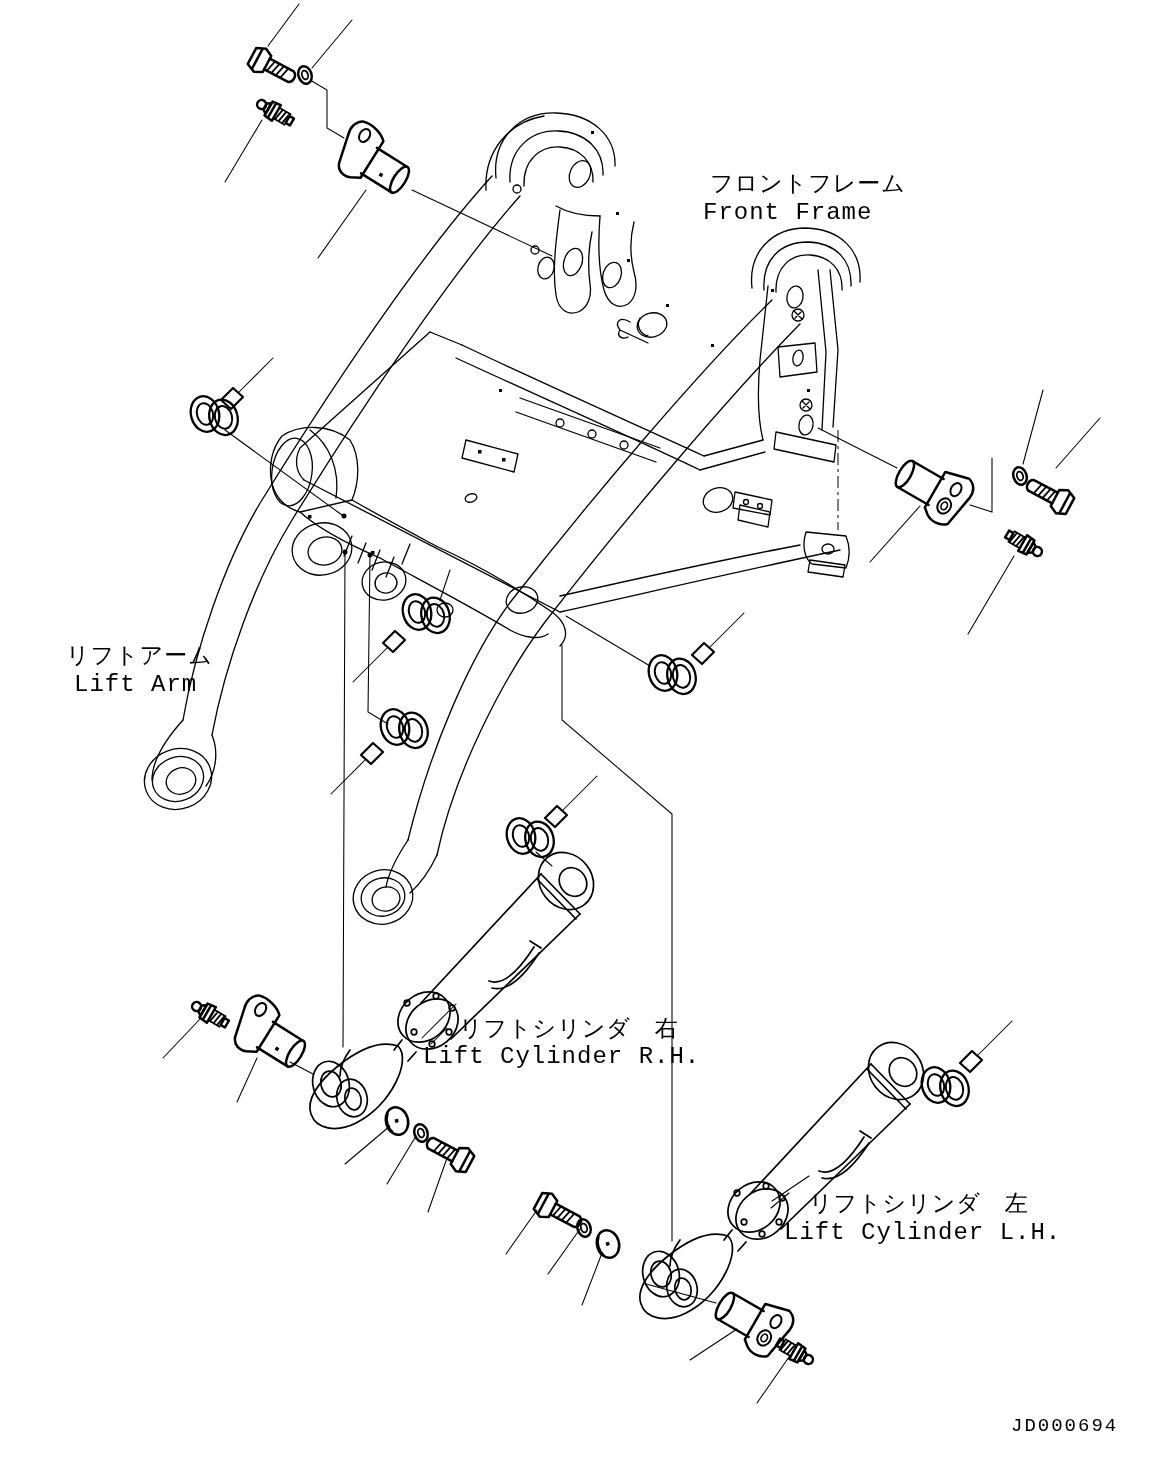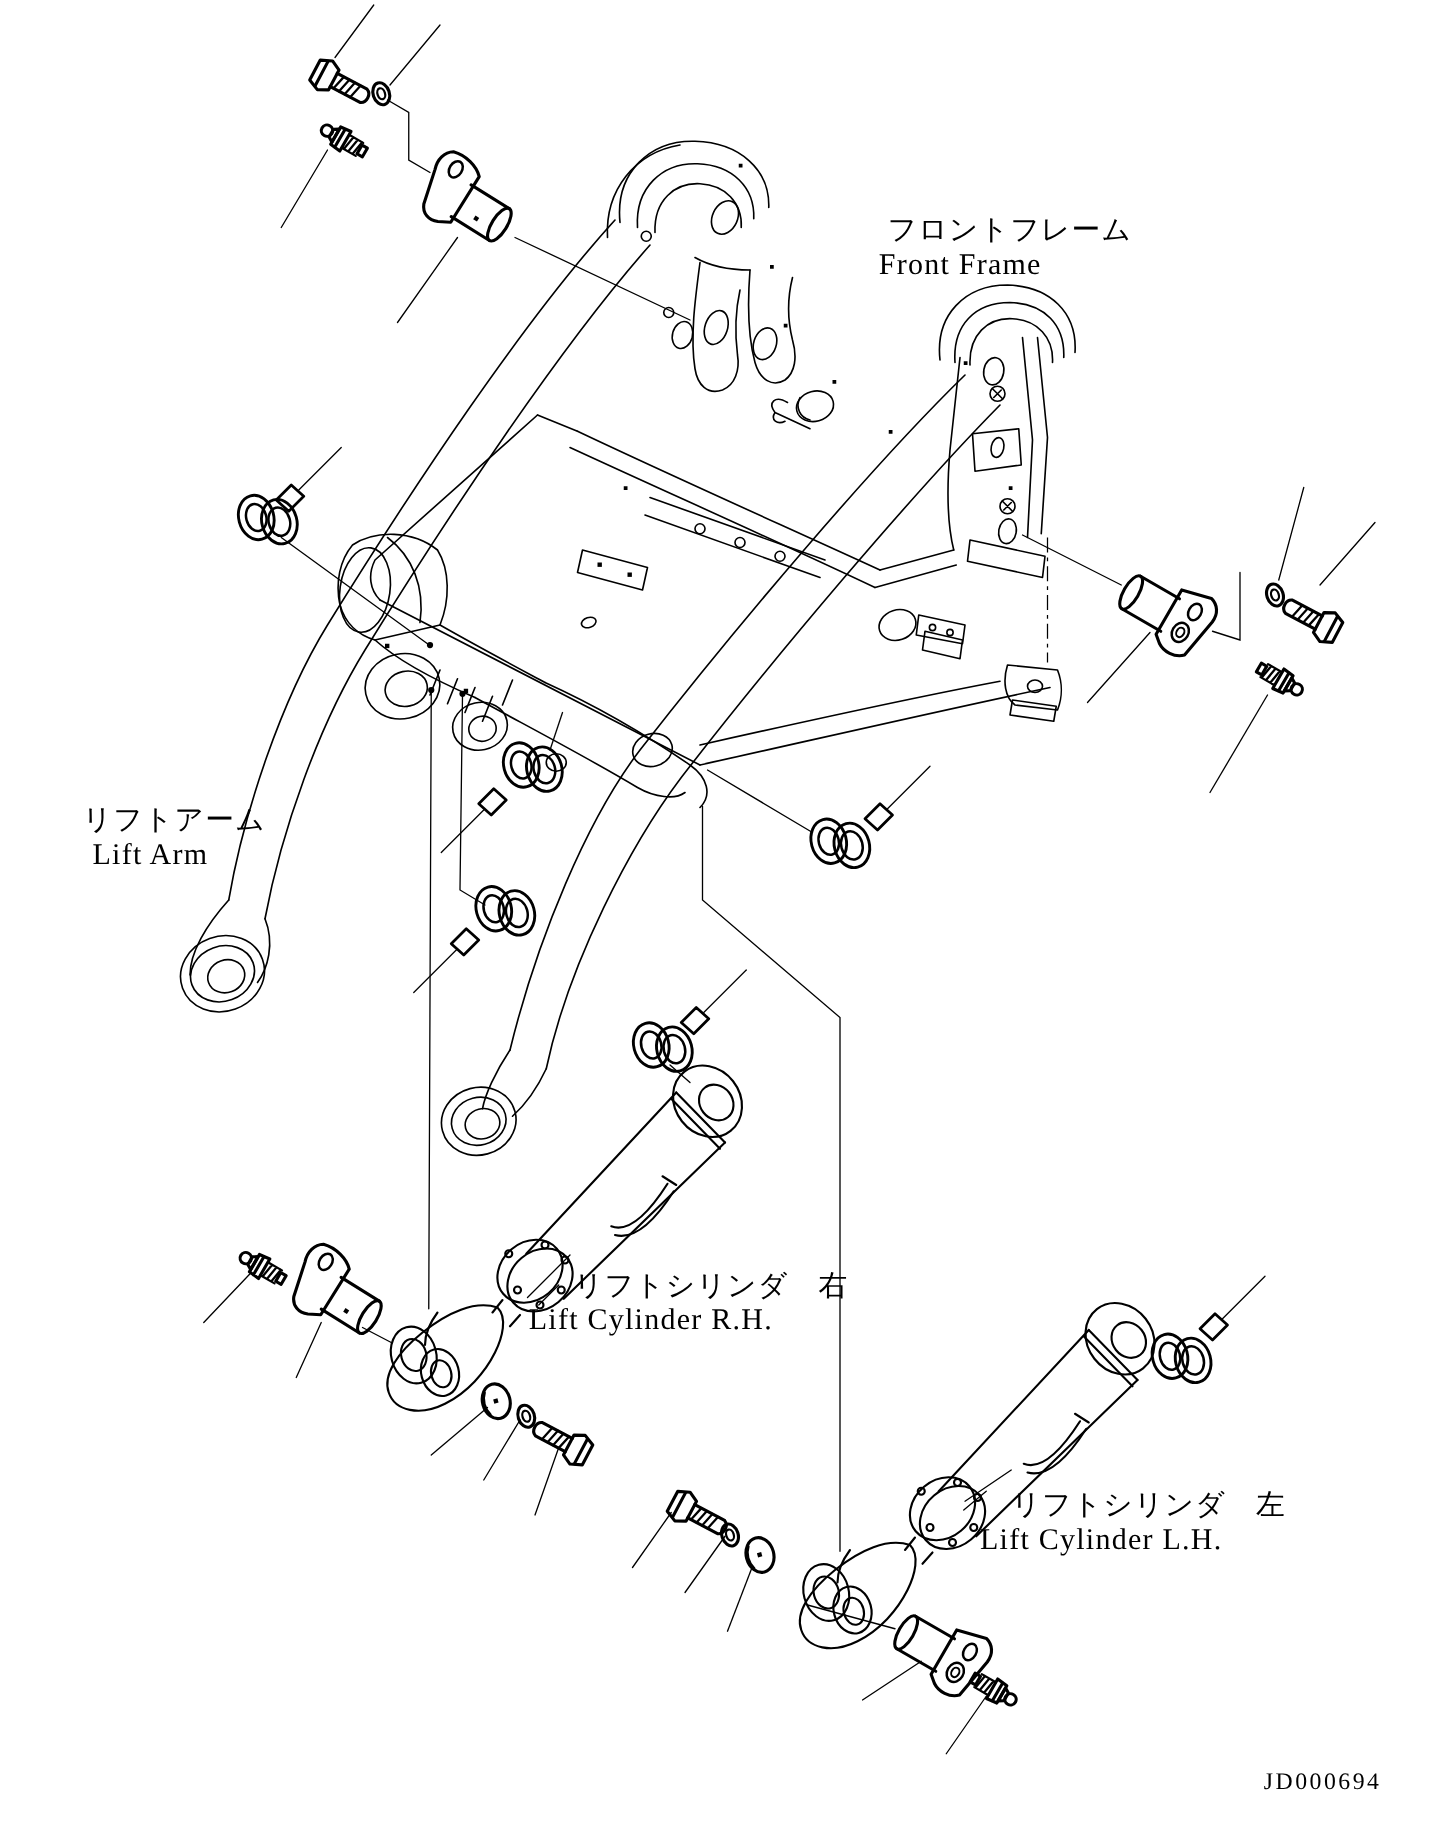--- a/index.html
+++ b/index.html
@@ -1,21 +1,21 @@
 <!DOCTYPE html>
 <html><head>
 <meta charset="utf-8">
 <style>
   html,body{margin:0;padding:0;background:#ffffff;}
   .page{
     position:relative;
     width:1153px;height:1459px;
     background:#ffffff;
     overflow:hidden;
-    font-family:Liberation Serif, serif;
+    font-family:Liberation Mono, monospace;
   }
   svg{position:absolute;inset:0;}
   
   .thin  {stroke:#000;stroke-width:1.3;fill:none;stroke-linecap:round;stroke-linejoin:round;}
   .med   {stroke:#000;stroke-width:1.7;fill:none;stroke-linecap:round;stroke-linejoin:round;}
   .hw    {stroke:#000;stroke-width:2.5;fill:none;stroke-linecap:round;stroke-linejoin:round;}
   .hwfill{stroke:none;fill:#000;}
   .leader{stroke:#000;stroke-width:1.05;fill:none;stroke-linecap:round;}
   .dashdot{stroke:#000;stroke-width:1.0;fill:none;stroke-dasharray:12 4 3 4;}
   .dot   {fill:#000;stroke:none;}

